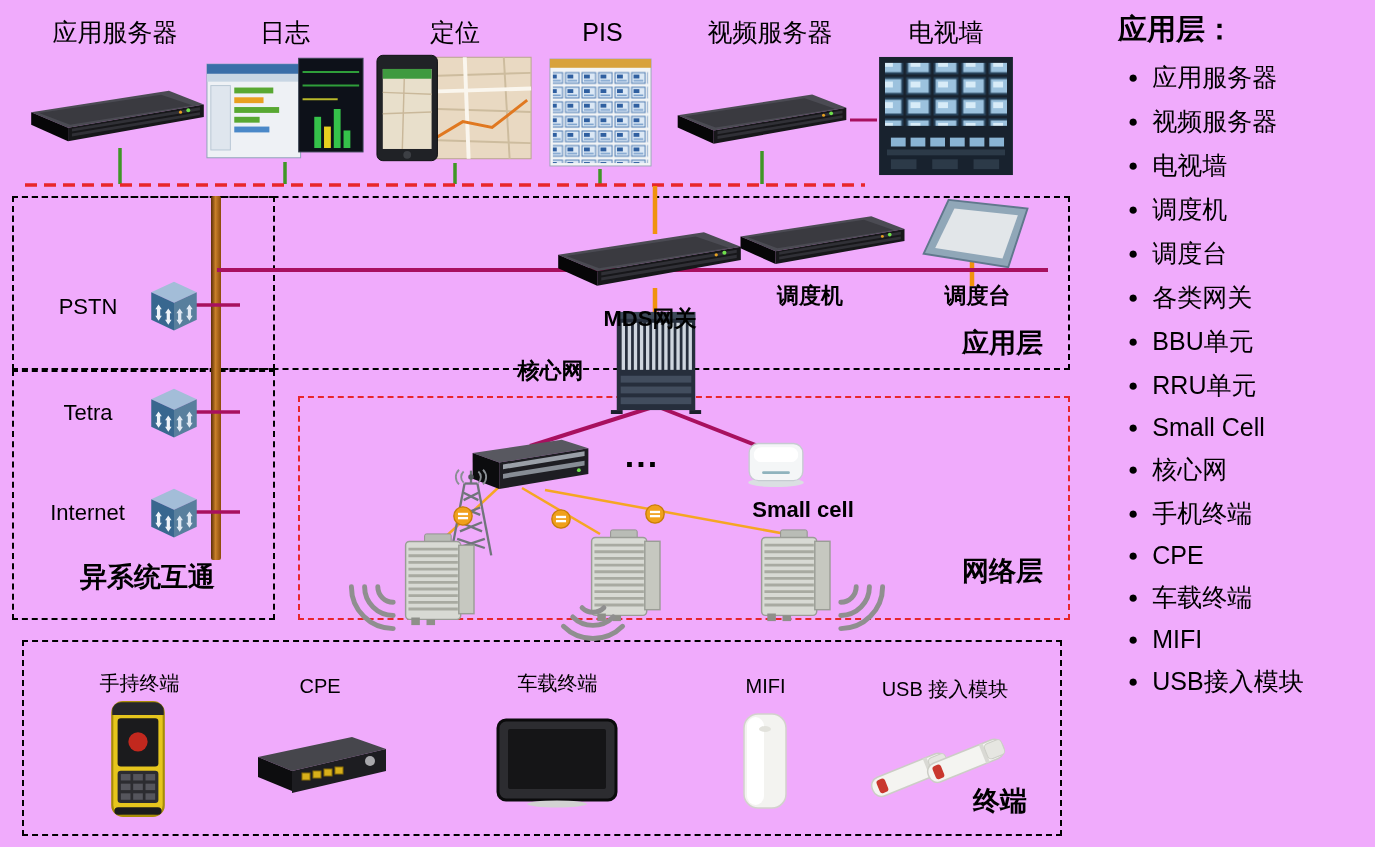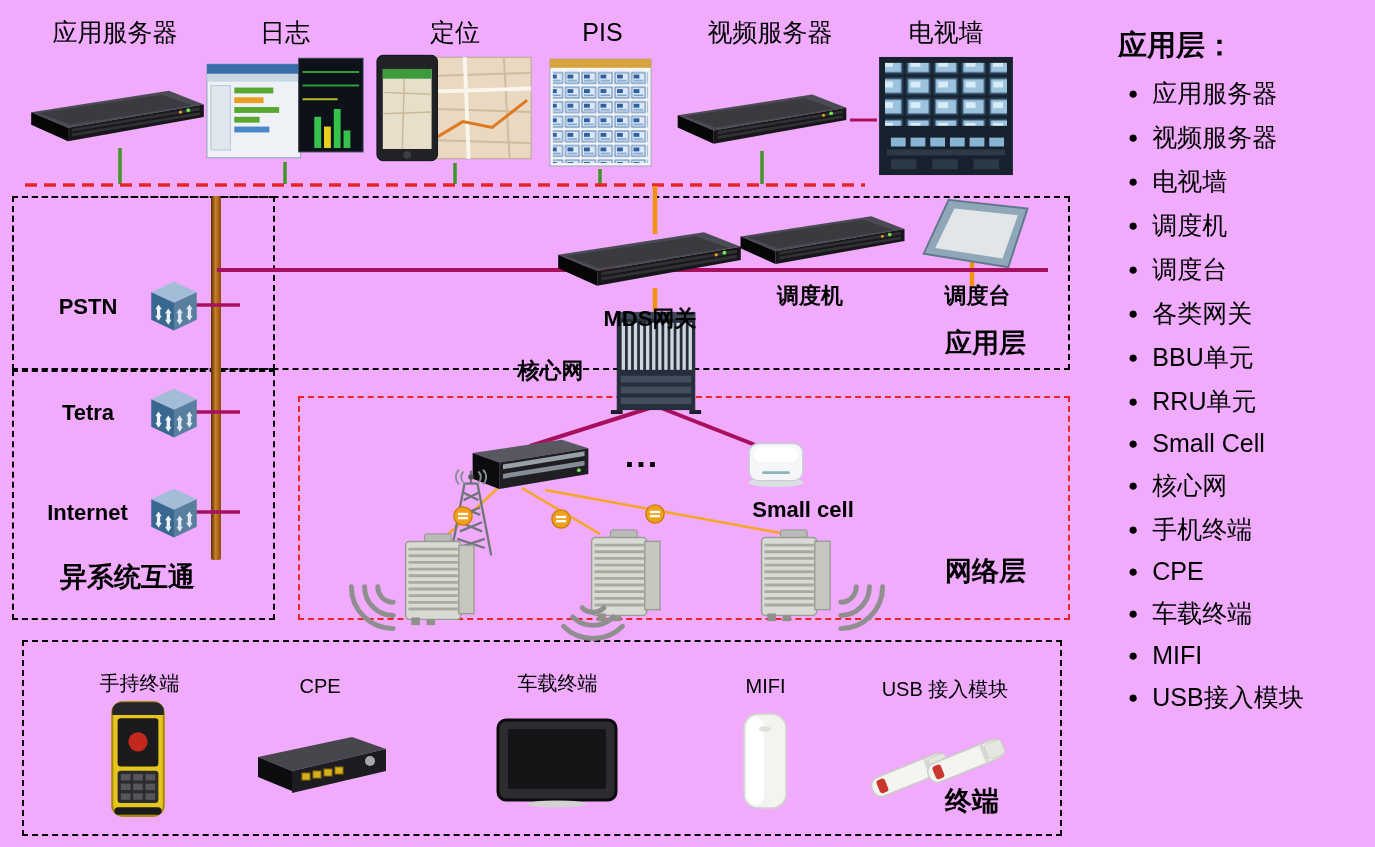--- a/index.html
+++ b/index.html
@@ -3,22 +3,22 @@
 <meta charset="utf-8">
 <style>
   *{margin:0;padding:0;box-sizing:border-box}
   body{font-family:"Liberation Sans","DejaVu Sans",sans-serif;background:#fff}
   .stage{position:relative;width:1375px;height:847px;background:#f0abfc;overflow:hidden}
   .box{position:absolute;border:2px dashed #000;z-index:0}
   .box-red{position:absolute;border:2px dashed #e8262a;z-index:0}
   .lbl{position:absolute;color:#000;text-align:center;z-index:5;line-height:1.15}
   .toplabel{font-size:25px;font-weight:normal}
   .devlabel{font-size:22px;font-weight:bold}
-  .layerlabel{font-size:27px;font-weight:bold;text-align:left}
-  .netname{font-size:22px;font-weight:bold}
+  .layerlabel{font-size:27px;font-weight:bold;text-align:center}
+  .netname{font-size:22px;font-weight:normal}
   .termlabel{font-size:20px;font-weight:normal}
   .ellipsis{font-size:34px;font-weight:bold;letter-spacing:2px}
   .device{position:absolute;z-index:3}
   .busbar{position:absolute;left:211px;top:196px;width:10px;height:364px;z-index:1;
           background:linear-gradient(90deg,#5a2d05,#c87f2a 45%,#8a4a0a);border-radius:2px}
   .overlay{position:absolute;left:0;top:0;z-index:2;pointer-events:none}
   .legend{position:absolute;left:1118px;top:10px;width:252px;z-index:5}
   .legend-title{font-size:29px;font-weight:bold;margin:12px 0 8px 0}
   .legend-item{display:flex;align-items:center;gap:14px;font-size:25px;margin:11px 0 11px 10px}
   .legend-item .bullet{font-size:17px;line-height:1}
@@ -384,21 +384,21 @@
     </svg>
   <div class="lbl netname" style="left:38px;top:294px;width:100px">PSTN</div>
   <svg class="device" style="left:148px;top:385px;width:52px;height:56px">
       <use href="#sym-switch" width="100%" height="100%"></use>
     </svg>
   <div class="lbl netname" style="left:38px;top:400px;width:100px">Tetra</div>
   <svg class="device" style="left:148px;top:485px;width:52px;height:56px">
       <use href="#sym-switch" width="100%" height="100%"></use>
     </svg>
   <div class="lbl netname" style="left:30px;top:500px;width:115px">Internet</div>
-  <div class="lbl layerlabel" style="left:60px;top:562px;width:175px;text-align:left">异系统互通</div>
+  <div class="lbl layerlabel" style="left:60px;top:562px;width:175px;text-align:center">异系统互通</div>
 
   <svg class="device" style="left:608px;top:310px;width:96px;height:104px">
       <use href="#sym-core" width="100%" height="100%"></use>
     </svg>
   <div class="lbl devlabel" style="left:498px;top:358px;width:105px">核心网</div>
   <svg class="device" style="left:468px;top:436px;width:125px;height:55px">
       <use href="#sym-bbu" width="100%" height="100%"></use>
     </svg>
   <div class="lbl ellipsis" style="left:612px;top:436px;width:60px">...</div>
   <svg class="device" style="left:742px;top:438px;width:68px;height:50px">
@@ -456,21 +456,21 @@
   <svg class="device" style="left:738px;top:710px;width:54px;height:102px">
       <use href="#sym-mifi" width="100%" height="100%"></use>
     </svg>
   <div class="lbl termlabel" style="left:870px;top:678px;width:150px">USB 接入模块</div>
   <svg class="device" style="left:862px;top:716px;width:150px;height:88px">
       <use href="#sym-usb" width="100%" height="100%"></use>
     </svg>
   <div class="lbl layerlabel" style="left:945px;top:786px;width:110px">终端</div>
 
   <div class="legend">
-    <div class="legend-title" style="margin-top:16px">应用层：</div>
+    <div class="legend-title" style="margin-top:0">应用层：</div>
     <div class="legend-item">
         <span class="bullet">●</span>
         <span>应用服务器</span>
       </div>
     <div class="legend-item">
         <span class="bullet">●</span>
         <span>视频服务器</span>
       </div>
     <div class="legend-item">
         <span class="bullet">●</span>

